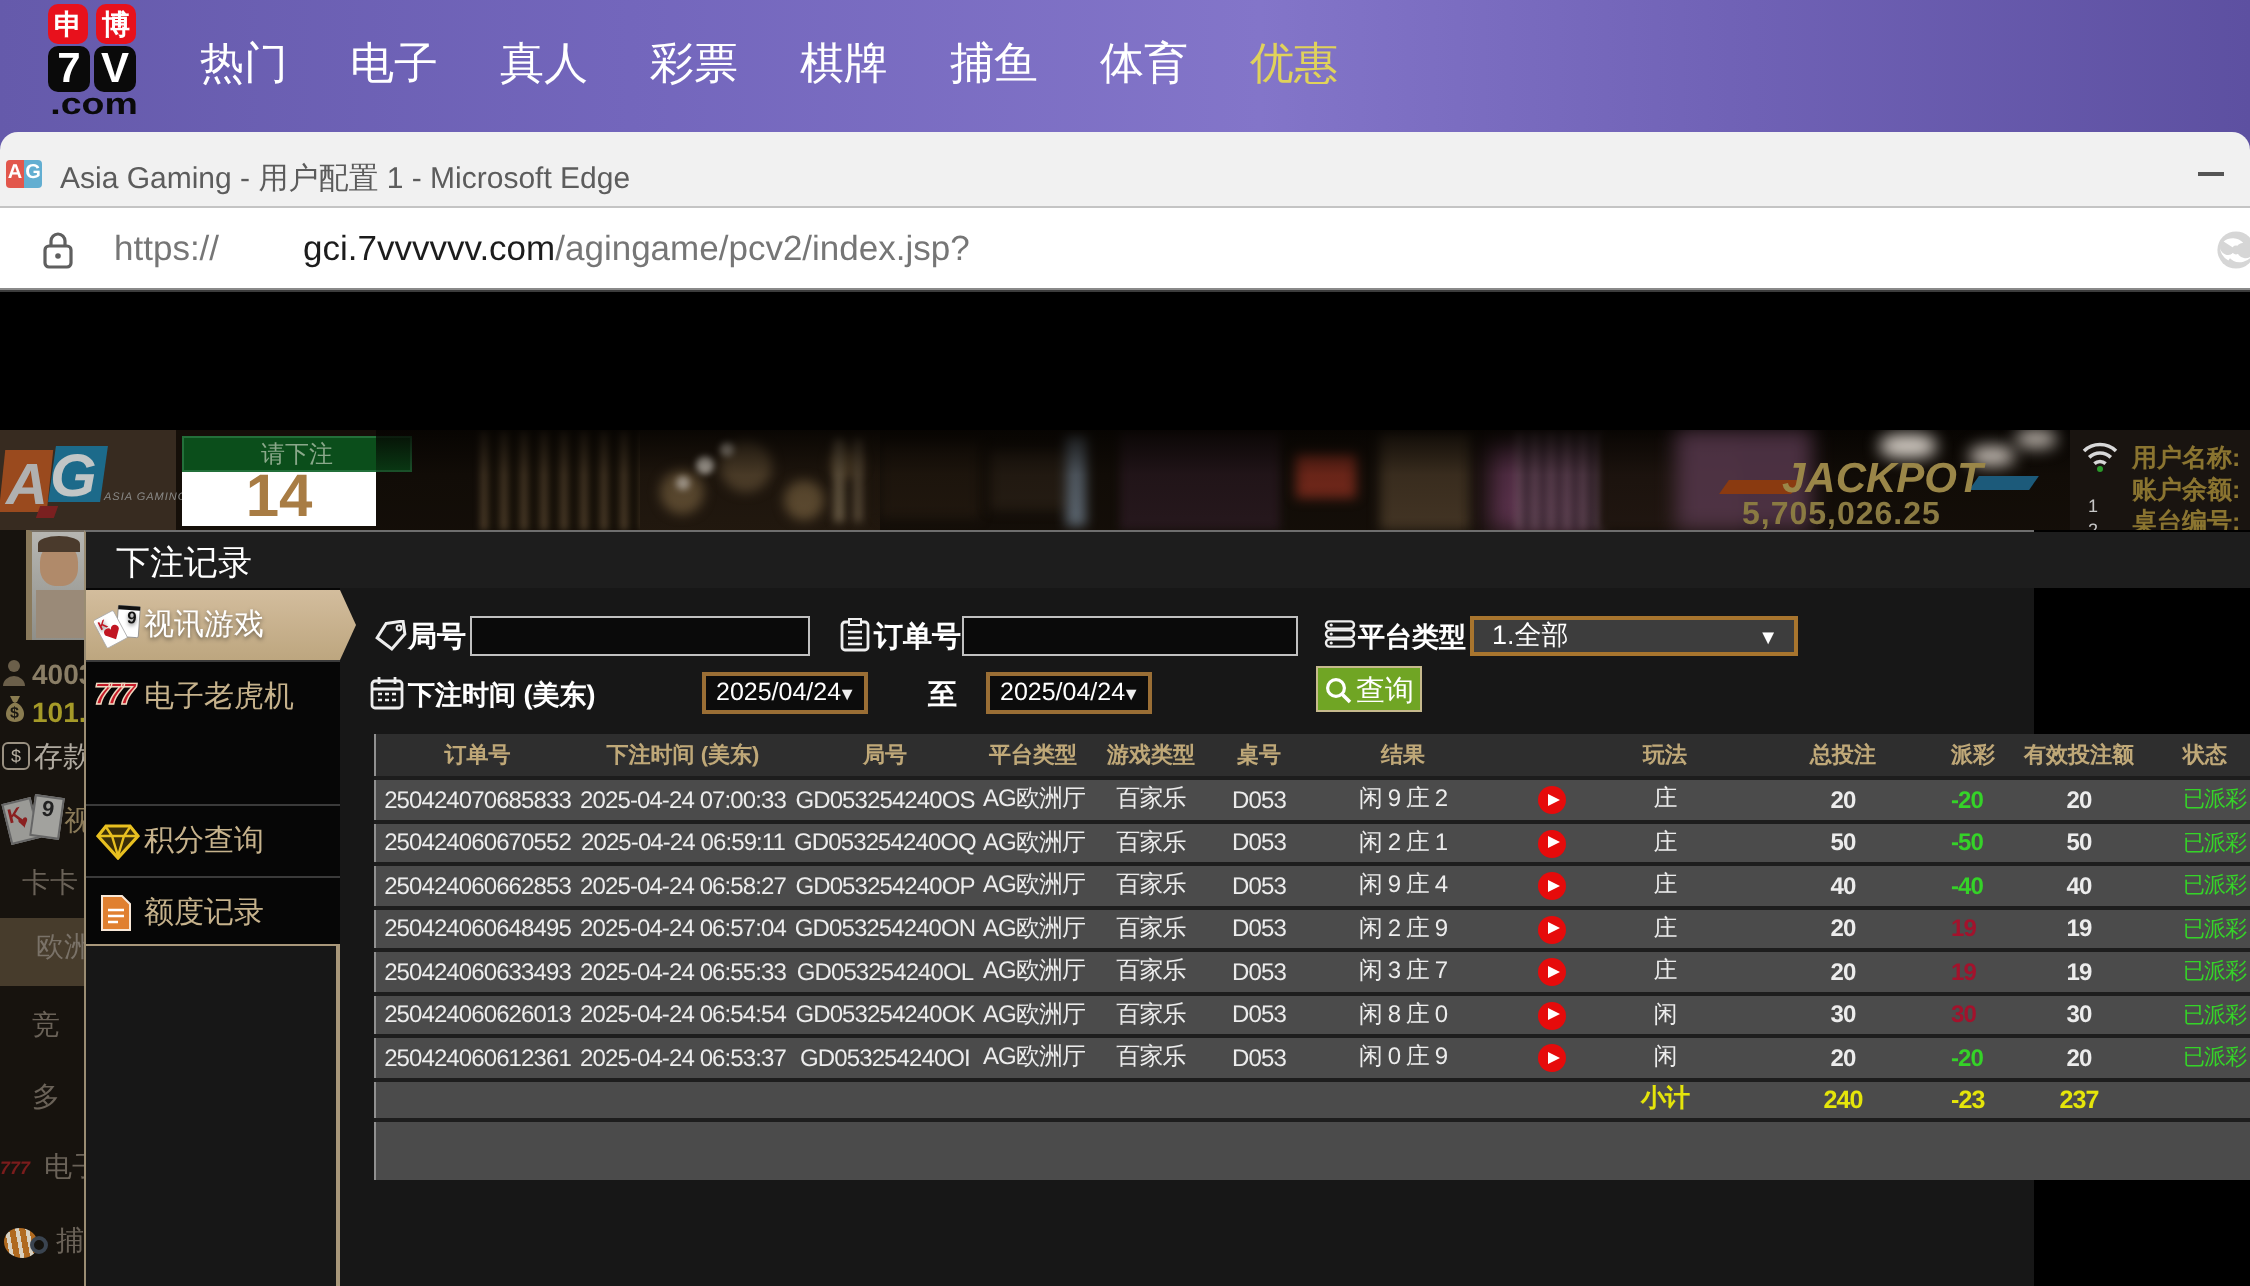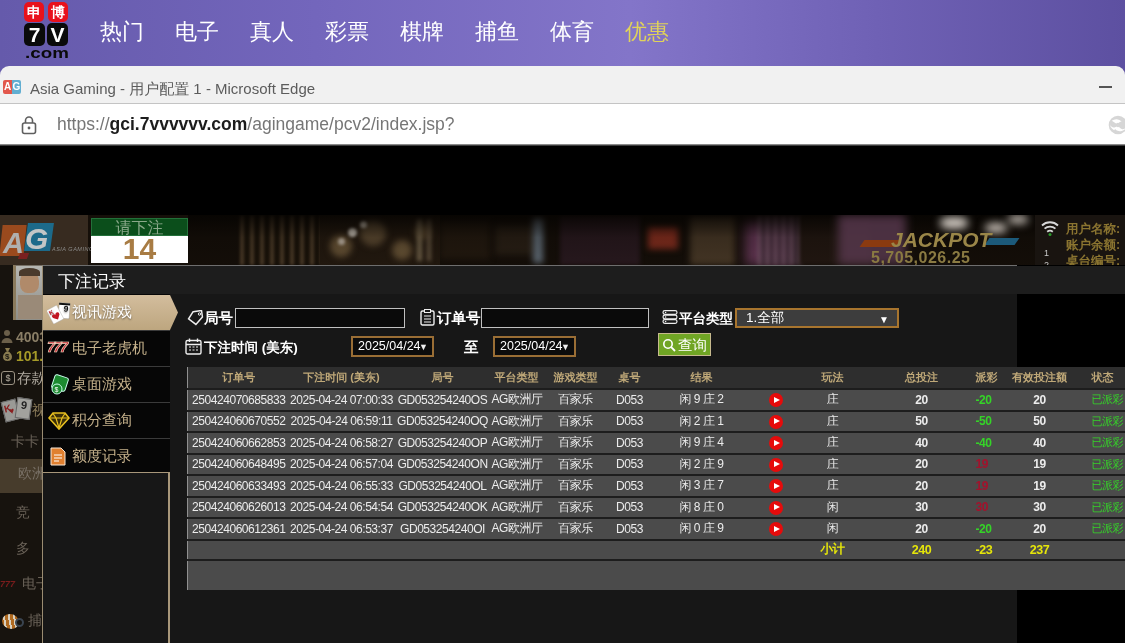--- a/index.html
+++ b/index.html
@@ -28,21 +28,21 @@
 
 #fav { position:absolute; left:3px; top:80px; z-index:5; width:18px; height:14px; }
 #fav .l { position:absolute; left:0; top:0; width:9px; height:14px; background:#e2574c; color:#fff;
   font-size:10px; font-weight:bold; text-align:center; line-height:14px; border-radius:2px 0 0 2px;}
 #fav .r { position:absolute; left:9px; top:0; width:9px; height:14px; background:#62aed1; color:#fff;
   font-size:10px; font-weight:bold; text-align:center; line-height:14px; border-radius:0 2px 2px 0;}
 
 
 #addrbar { left:0; top:104px; width:1125px; height:41px; background:#ffffff; border-bottom:1px solid #8a8a8a; }
 #url { position:absolute; left:57px; top:114px; font-size:17.5px; color:#767676; }
-#url b { color:#1c1c1c; font-weight:bold; }
+#url b { color:#1c1c1c; font-weight:normal;margin-left:42px; }
 
 
 #blackzone { left:0; top:145px; width:1125px; height:498px; background:#000; border-top:1px solid #3c3c3c; }
 
 
 #band { left:0; top:215px; width:1125px; height:50px; background:#150f09; overflow:hidden; }
 
 
 #strip { left:0; top:265px; width:42px; height:378px; background:#17130e; overflow:hidden; }
 
@@ -134,21 +134,21 @@
   <div id="blackzone" class="abs"></div>
 
   <div id="band" class="abs">
     <div class="abs" style="left:0;top:0;width:88px;height:50px;background:#372b20;"></div>
     <div class="abs" style="left:1px;top:10px;width:24px;height:31px;background:#9a4a1e;transform:skewX(-6deg);"></div>
     <div class="abs" style="left:19px;top:38px;width:9px;height:6px;background:#7a2020;transform:skewX(-20deg);"></div>
     <div class="abs" style="left:26px;top:8px;width:26px;height:28px;background:#1c6a8a;transform:skewX(-8deg);"></div>
     <div class="abs" style="left:3px;top:14px;font-size:29px;line-height:29px;font-weight:bold;font-style:italic;color:#b0b0b0;">A</div>
     <div class="abs" style="left:25px;top:9px;font-size:30px;line-height:30px;font-weight:bold;font-style:italic;color:#c2c6c6;">G</div>
     <div class="abs" style="left:52px;top:31px;font-size:5.5px;font-style:italic;color:#8a8a88;letter-spacing:0.5px;">ASIA GAMING</div>
-    <div class="abs" style="left:91px;top:3px;width:97px;height:18px;background:#0b4e1b;border:1px solid #23703a;color:#8aa88a;font-size:16px;text-align:center;line-height:17px;">请下注</div>
+    <div class="abs" style="left:91px;top:3px;width:115px;height:18px;background:#0b4e1b;border:1px solid #23703a;color:#8aa88a;font-size:12px;text-align:center;line-height:17px;">请下注</div>
     <div class="abs" style="left:91px;top:21px;width:97px;height:27px;background:#ffffff;color:#a87c44;font-size:30px;font-weight:bold;text-align:center;line-height:25px;">14</div>
     <div class="abs" style="left:240px;top:0;width:90px;height:50px;background:repeating-linear-gradient(90deg,#4e3d29 0 4px,#191209 4px 10px);filter:blur(1.5px);"></div>
     <div class="abs" style="left:320px;top:0;width:120px;height:50px;background:#241a10;"></div>
     <div class="abs" style="left:330px;top:20px;width:22px;height:22px;border-radius:50%;background:#6b5638;filter:blur(3px);"></div>
     <div class="abs" style="left:360px;top:5px;width:26px;height:26px;border-radius:50%;background:#5f4c33;filter:blur(3px);"></div>
     <div class="abs" style="left:392px;top:25px;width:20px;height:20px;border-radius:50%;background:#6b5638;filter:blur(3px);"></div>
     <div class="abs" style="left:415px;top:8px;width:16px;height:16px;border-radius:50%;background:#554228;filter:blur(3px);"></div>
     <div class="abs" style="left:417px;top:4px;width:5px;height:42px;background:#7a6a50;filter:blur(2px);"></div>
     <div class="abs" style="left:427px;top:4px;width:4px;height:42px;background:#6a5a44;filter:blur(2px);"></div>
     <div class="abs" style="left:440px;top:6px;width:50px;height:38px;background:#241a10;filter:blur(3px);"></div>
@@ -240,28 +240,20 @@
             </g>
         </svg>
         <span class="t">视讯游戏</span>
       </div>
       <div class="mi sep" style="top:36px;">
         <svg style="position:absolute;left:4px;top:7px;" width="24" height="18" viewBox="0 0 24 18">
           <text x="0" y="14" font-size="15" fill="#c51a28" stroke="#f0d8c0" stroke-width="0.7" font-weight="bold" font-style="italic" letter-spacing="-2">777</text>
         </svg>
         <span class="t">电子老虎机</span>
       </div>
-      <div class="mi sep" style="top:72px;">
-        <svg style="position:absolute;left:6px;top:7px;" width="22" height="22" viewBox="0 0 22 22">
-          <rect x="4" y="2" width="14" height="14" rx="2" fill="#1c8a30" stroke="#cfe" stroke-width="1" transform="rotate(18 11 9)"></rect>
-          <circle cx="8" cy="15" r="5" fill="#1c8a30" stroke="#cfe" stroke-width="1"></circle>
-          <text x="5.5" y="18" font-size="7" fill="#fff">$</text>
-        </svg>
-        <span class="t">桌面游戏</span>
-      </div>
       <div class="mi sep" style="top:108px;">
         <svg style="position:absolute;left:5px;top:9px;" width="22" height="18" viewBox="0 0 22 18">
           <path d="M5 1 L17 1 L21 6 L11 17 L1 6 Z" fill="#3a2e08" stroke="#e8c020" stroke-width="1.6"></path>
           <path d="M1.5 6 L20.5 6 M5 1.5 L8 6 L11 16 M17 1.5 L14 6 L11 16" stroke="#e8c020" stroke-width="1.2" fill="none"></path>
         </svg>
         <span class="t">积分查询</span>
       </div>
       <div class="mi sep" style="top:144px;">
         <svg style="position:absolute;left:7px;top:8px;" width="16" height="19" viewBox="0 0 16 19">
           <path d="M1 1 H11 L15 5 V18 H1 Z" fill="#e08030" stroke="#f8e8d8" stroke-width="1"></path>

